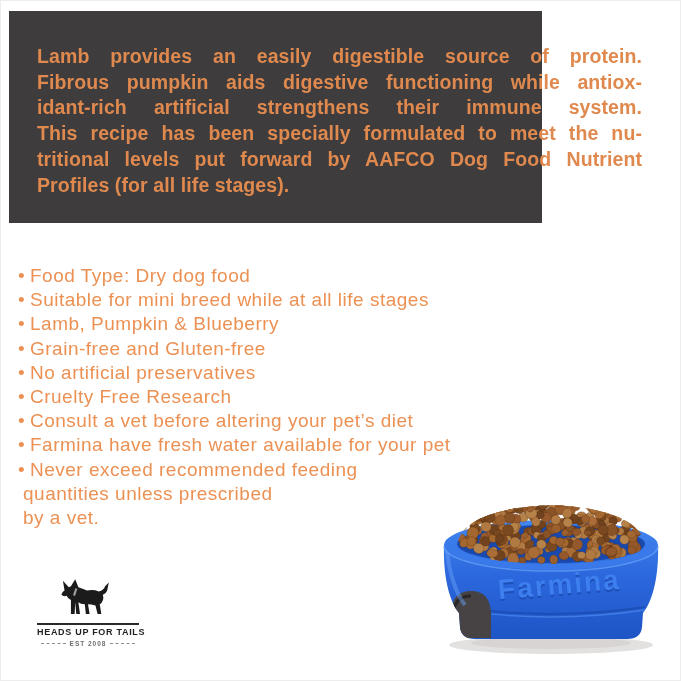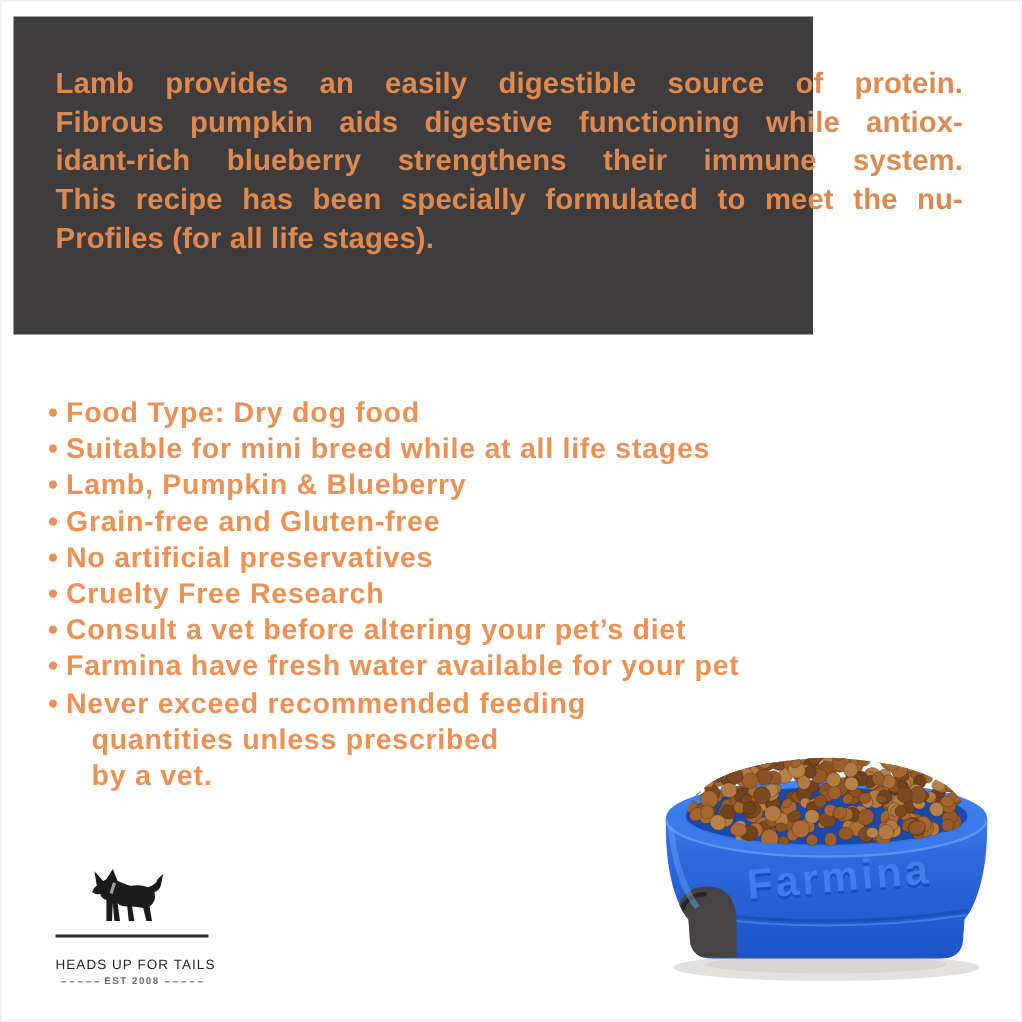--- a/index.html
+++ b/index.html
@@ -15,36 +15,36 @@
   }
   .header-text{
     position:absolute;left:28px;top:33px;width:605px;
     color:#e0894e;font-weight:bold;font-size:19.5px;line-height:25.7px;
     letter-spacing:0.1px;
   }
   .jline{text-align:justify;text-align-last:justify;}
   .jline.last{text-align:right;text-align-last:left;}
   
   .features{
-    position:absolute;left:31px;top:263px;width:610px;
-    color:#ec9153;font-weight:bold;font-size:19px;line-height:24.2px;
+    position:absolute;left:17px;top:263px;width:610px;
+    color:#ec9153;font-weight:normal;font-size:19px;line-height:24.2px;
     letter-spacing:0.5px;
   }
   .frow{white-space:nowrap;}
   .frow .pfx{display:inline-block;min-width:12px;}
-  .frow.cont{padding-left:5px;margin-left:24px;}
+  .frow.cont{padding-left:5px;}
   
   .logo{
     position:absolute;left:36px;top:576px;width:102px;
     color:#1f1f1f;
   }
   .logo .dog{display:block;margin:0 auto;}
   .logo .rule{border-top:2px solid #2b2b2b;margin-top:2px;}
   .logo .brand{
-    margin-top:13px;text-align:center;font-weight:normal;font-size:9px;
+    margin-top:2px;text-align:center;font-weight:bold;font-size:9px;
     letter-spacing:0.7px;white-space:nowrap;color:#1f1f1f;
   }
   .logo .est-row{
     display:flex;align-items:center;gap:4px;margin-top:3px;padding:0 4px;
   }
   .logo .dash{flex:1;border-top:1px dashed #8a8a8a;}
   .logo .est{
     font-size:6.5px;font-weight:bold;letter-spacing:1px;color:#6e6e6e;
     white-space:nowrap;
   }
@@ -54,22 +54,23 @@
 </style>
 </head>
 <body>
 
 <div class="canvas">
 
   <div class="header-panel">
     <div class="header-text">
       <div class="jline">Lamb provides an easily digestible source of protein.</div>
       <div class="jline">Fibrous pumpkin aids digestive functioning while antiox-</div>
-      <div class="jline">idant-rich blueberry strengthens their immune system.</div>
+      <div class="jline">idant-rich artificial strengthens their immune system.</div>
       <div class="jline">This recipe has been specially formulated to meet the nu-</div>
+      <div class="jline">tritional levels put forward by AAFCO Dog Food Nutrient</div>
       <div class="jline last">Profiles (for all life stages).</div>
     </div>
   </div>
 
   <div class="features">
     <div class="frow"><span class="pfx">•</span><span>Food Type: Dry dog food</span></div>
     <div class="frow"><span class="pfx">•</span><span>Suitable for mini breed while at all life stages</span></div>
     <div class="frow"><span class="pfx">•</span><span>Lamb, Pumpkin &amp; Blueberry</span></div>
     <div class="frow"><span class="pfx">•</span><span>Grain-free and Gluten-free</span></div>
     <div class="frow"><span class="pfx">•</span><span>No artificial preservatives</span></div>

